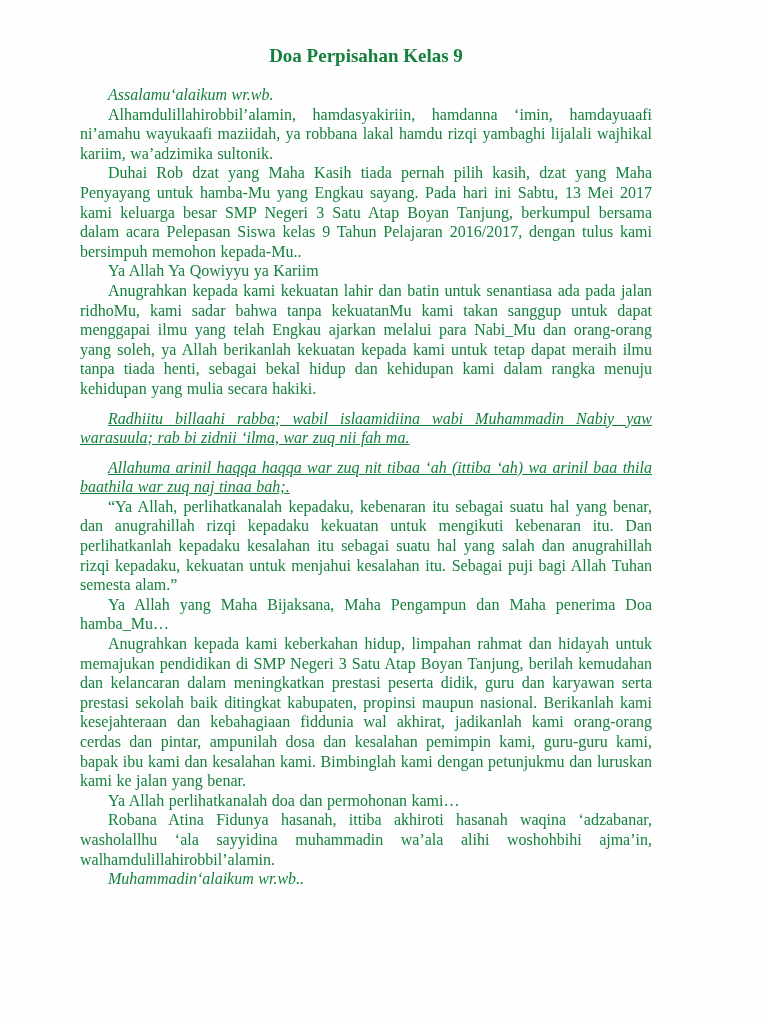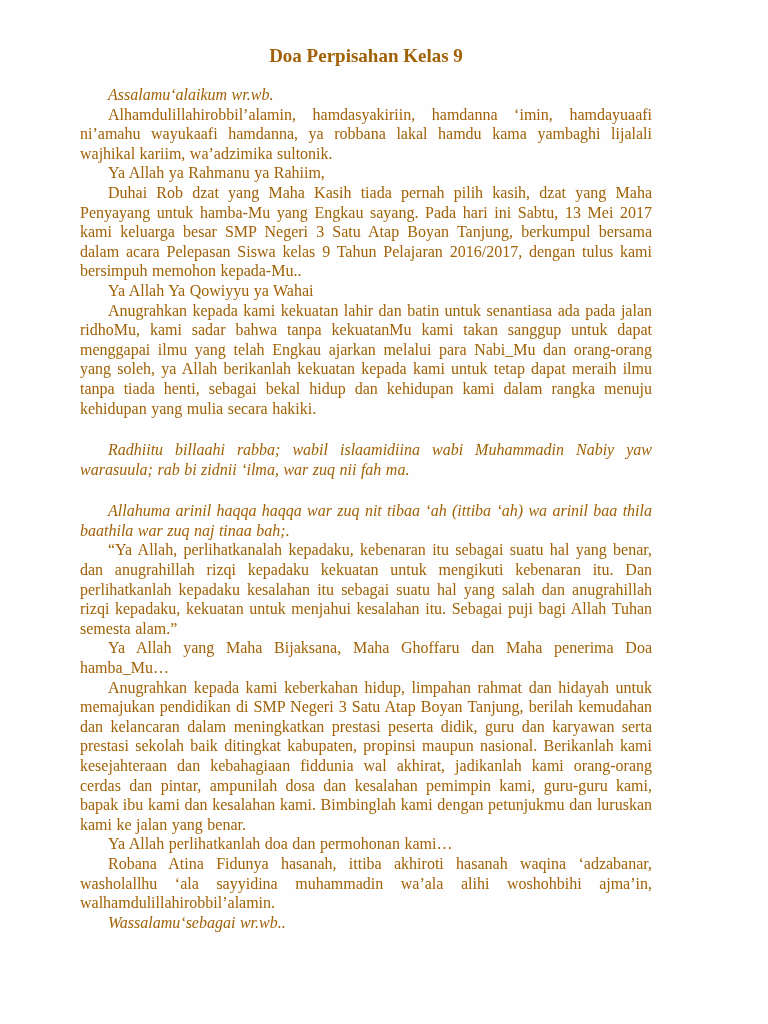--- a/index.html
+++ b/index.html
@@ -6,21 +6,21 @@
     margin: 0;
     padding: 0;
     background: #ffffff;
   }
   .page {
     position: relative;
     width: 768px;
     height: 1024px;
     box-sizing: border-box;
     background: #fefefe;
-    color: #a16207;
+    color: #15803d;
     font-family: "Liberation Serif", "DejaVu Serif", serif;
     padding: 44px 116px 0 80px;
     overflow: hidden;
   }
   .title-block {
     text-align: center;
     font-weight: bold;
     font-size: 19px;
     line-height: 24px;
     margin: 0 0 17px 0;
@@ -30,40 +30,40 @@
     font-size: 16px;
     line-height: 19.6px;
     text-align: justify;
     text-indent: 28px;
     word-spacing: 0.5px;
   }
   p.italic {
     font-style: italic;
   }
   p.gap {
-    margin-top: 22px;
+    margin-top: 10px;
+    text-decoration: underline;
   }
 </style>
 </head>
 <body>
 
 <div class="page">
 
   <div class="title-block">
     <div>Doa Perpisahan Kelas 9</div>
   </div>
 
   <p class="body italic">Assalamu‘alaikum wr.wb.</p>
-  <p class="body">Alhamdulillahirobbil’alamin, hamdasyakiriin, hamdanna ‘imin, hamdayuaafi ni’amahu wayukaafi hamdanna, ya robbana lakal hamdu kama yambaghi lijalali wajhikal kariim, wa’adzimika sultonik.</p>
-  <p class="body">Ya Allah ya Rahmanu ya Rahiim,</p>
+  <p class="body">Alhamdulillahirobbil’alamin, hamdasyakiriin, hamdanna ‘imin, hamdayuaafi ni’amahu wayukaafi maziidah, ya robbana lakal hamdu rizqi yambaghi lijalali wajhikal kariim, wa’adzimika sultonik.</p>
   <p class="body">Duhai Rob dzat yang Maha Kasih tiada pernah pilih kasih, dzat yang Maha Penyayang untuk hamba-Mu yang Engkau sayang. Pada hari ini Sabtu, 13 Mei 2017 kami keluarga besar SMP Negeri 3 Satu Atap Boyan Tanjung, berkumpul bersama dalam acara Pelepasan Siswa kelas 9 Tahun Pelajaran 2016/2017, dengan tulus kami bersimpuh memohon kepada-Mu..</p>
-  <p class="body">Ya Allah Ya Qowiyyu ya Wahai</p>
+  <p class="body">Ya Allah Ya Qowiyyu ya Kariim</p>
   <p class="body">Anugrahkan kepada kami kekuatan lahir dan batin untuk senantiasa ada pada jalan ridhoMu, kami sadar bahwa tanpa kekuatanMu kami takan sanggup untuk dapat menggapai ilmu yang telah Engkau ajarkan melalui para Nabi_Mu dan orang-orang yang soleh, ya Allah berikanlah kekuatan kepada kami untuk tetap dapat meraih ilmu tanpa tiada henti, sebagai bekal hidup dan kehidupan kami dalam rangka menuju kehidupan yang mulia secara hakiki.</p>
   <p class="body italic gap">Radhiitu billaahi rabba; wabil islaamidiina wabi Muhammadin Nabiy yaw warasuula; rab bi zidnii ‘ilma, war zuq nii fah ma.</p>
   <p class="body italic gap">Allahuma arinil haqqa haqqa war zuq nit tibaa ‘ah (ittiba ‘ah) wa arinil baa thila baathila war zuq naj tinaa bah;.</p>
   <p class="body">“Ya Allah, perlihatkanalah kepadaku, kebenaran itu sebagai suatu hal yang benar, dan anugrahillah rizqi kepadaku kekuatan untuk mengikuti kebenaran itu. Dan perlihatkanlah kepadaku kesalahan itu sebagai suatu hal yang salah dan anugrahillah rizqi kepadaku, kekuatan untuk menjahui kesalahan itu. Sebagai puji bagi Allah Tuhan semesta alam.”</p>
-  <p class="body">Ya Allah yang Maha Bijaksana, Maha Ghoffaru dan Maha penerima Doa hamba_Mu…</p>
+  <p class="body">Ya Allah yang Maha Bijaksana, Maha Pengampun dan Maha penerima Doa hamba_Mu…</p>
   <p class="body">Anugrahkan kepada kami keberkahan hidup, limpahan rahmat dan hidayah untuk memajukan pendidikan di  SMP Negeri 3 Satu Atap Boyan Tanjung, berilah kemudahan dan kelancaran dalam meningkatkan prestasi peserta didik, guru dan karyawan serta prestasi sekolah baik ditingkat kabupaten, propinsi maupun nasional. Berikanlah kami kesejahteraan dan kebahagiaan fiddunia wal akhirat, jadikanlah kami orang-orang cerdas dan pintar, ampunilah dosa dan kesalahan pemimpin kami, guru-guru kami, bapak ibu kami dan kesalahan kami. Bimbinglah kami dengan petunjukmu dan luruskan kami ke jalan yang benar.</p>
-  <p class="body">Ya Allah perlihatkanlah doa dan permohonan kami…</p>
+  <p class="body">Ya Allah perlihatkanalah doa dan permohonan kami…</p>
   <p class="body">Robana Atina Fidunya hasanah, ittiba akhiroti hasanah waqina ‘adzabanar, washolallhu ‘ala sayyidina muhammadin wa’ala alihi woshohbihi ajma’in, walhamdulillahirobbil’alamin.</p>
-  <p class="body italic">Wassalamu‘sebagai wr.wb..</p>
+  <p class="body italic">Muhammadin‘alaikum wr.wb..</p>
 
 </div>
 
 </body></html>

